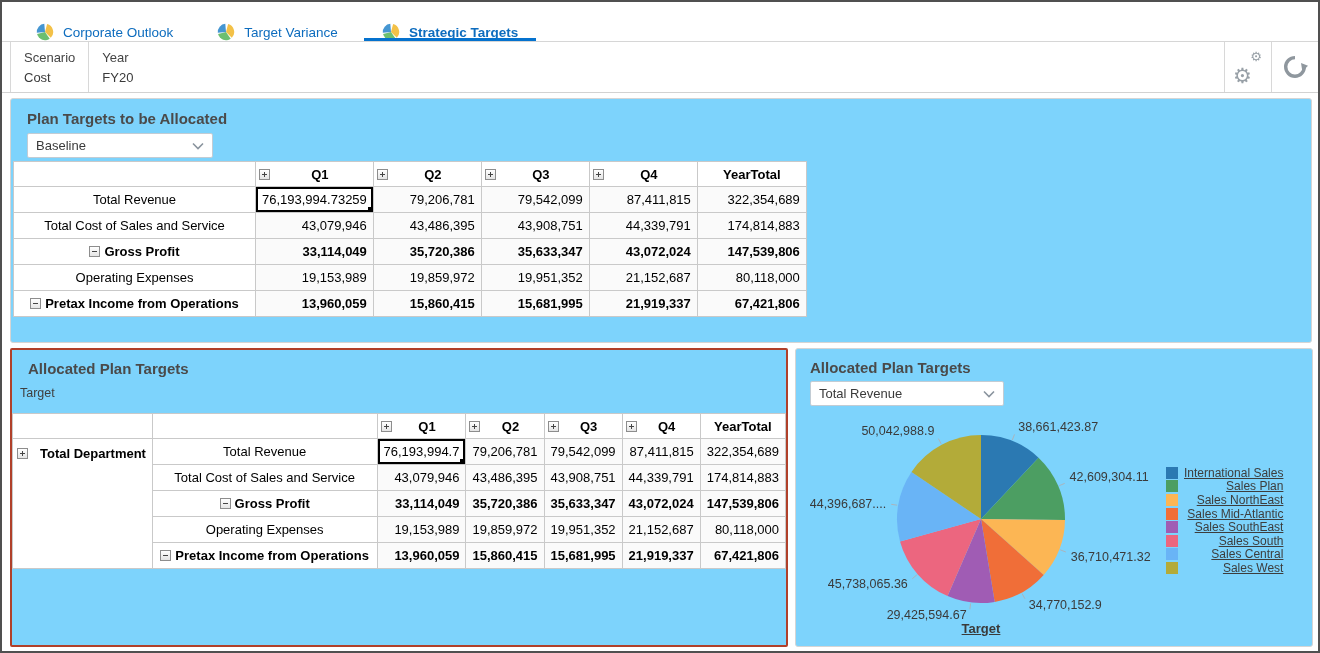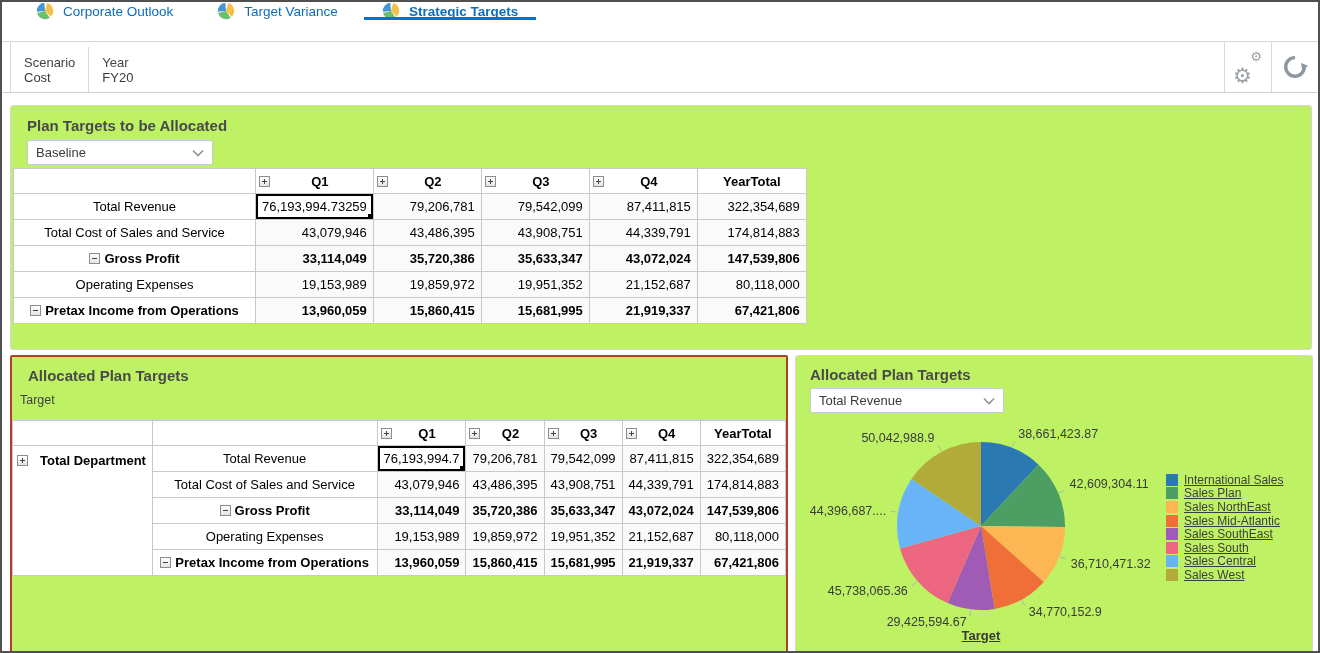--- a/index.html
+++ b/index.html
@@ -1,40 +1,40 @@
 <!DOCTYPE html>
 <html><head>
 <meta charset="utf-8">
 <style>
   * { box-sizing: border-box; margin: 0; padding: 0; }
   body { font-family: "Liberation Sans", "DejaVu Sans", sans-serif; background:#fff; }
   .page { position:relative; width:1320px; height:653px; border:2px solid #505050; background:#fff; overflow:hidden; }
 
   
-  .tabbar { height:40px; display:flex; align-items:flex-start; padding-left:12px; border-bottom:1px solid #d6d6d6; background:#fff; }
+  .tabbar { height:40px; display:flex; align-items:flex-end; padding-left:12px; border-bottom:1px solid #d6d6d6; background:#fff; }
   .tab { position:relative; display:flex; align-items:center; gap:9px; padding:0 22px; color:#0d6cbe; font-size:13.5px; cursor:pointer; }
   .tab.active { font-weight:bold; }
   .tab.active::after { content:""; position:absolute; left:4px; right:4px; bottom:0; height:3px; background:#0572ce; }
   .tab-ico { width:18px; height:18px; flex:none; }
 
   
   .pov { height:51px; border-bottom:1px solid #d2d2d2; display:flex; align-items:stretch; background:#fff; }
-  .pov-fields { display:flex; margin-left:8px; border-left:1px solid #d8d8d8;align-items:flex-end; }
+  .pov-fields { display:flex; margin-left:8px; border-left:1px solid #d8d8d8; }
   .pov-field { padding:8px 13px 7px 13px; display:flex; flex-direction:column; justify-content:space-between; }
   .pov-field.first { border-right:1px solid #d8d8d8; min-width:78px; }
   .pov-label { font-size:13px; color:#444; }
   .pov-value { font-size:13px; color:#3a3a3a; }
   .pov-actions { margin-left:auto; display:flex; align-items:stretch; }
   .pov-btn { width:47px; display:flex; align-items:center; justify-content:center; border-left:1px solid #d8d8d8; cursor:pointer; }
   .gear-wrap { position:relative; width:26px; height:26px; color:#98a0a7; }
   .gear-big { position:absolute; left:-2px; bottom:-6px; font-size:21px; line-height:21px; }
   .gear-small { position:absolute; right:-1px; top:-4px; font-size:13px; line-height:13px; }
 
   
-  .panel { position:absolute; background:#bef264; border:1px solid #d5d5d5; border-radius:3px;margin-top:7px; }
+  .panel { position:absolute; background:#7dd3fc; border:1px solid #d5d5d5; border-radius:3px; }
   .panel h2 { font-size:15px; font-weight:bold; color:#4a4a4a; }
   .top-panel   { left:8px;  top:96px;  width:1302px; height:245px; }
   .alloc-panel { left:8px;  top:346px; width:778px;  height:299px; border:2px solid #b0402a; border-radius:2px; }
   .chart-panel { left:793px; top:346px; width:518px; height:299px; }
   .abs { position:absolute; }
 
   
   .select { display:flex; align-items:center; justify-content:space-between; border:1px solid #c2ccd4; border-radius:2px; height:25px; padding:0 8px; font-size:13px; color:#3a3a3a; background:#fff; cursor:pointer; }
 
   
@@ -54,21 +54,21 @@
   td.sel { box-shadow: inset 0 0 0 2px #000; position:relative; background:#fff !important; }
   td.sel::after { content:""; position:absolute; width:5px; height:5px; right:0px; bottom:0px; background:#000; }
   .rowgroup-cell { vertical-align:top; background:#fff; }
   .rowgroup-inner { display:flex; align-items:center; gap:12px; padding:7px 4px 0 4px; font-weight:bold; }
   .subtitle { font-size:12.5px; color:#3f3f3f; }
 
   
   .slice-label { font-size:12.5px; fill:#3a3a3a; }
   .leader { stroke:#aab4bc; stroke-width:1; }
   .legend { display:flex; flex-direction:column; }
-  .legend-item { display:flex; align-items:center; gap:6px; height:13.6px; cursor:pointer; }
+  .legend-item { display:flex; align-items:center; gap:6px; height:13.6px; cursor:pointer;justify-content:space-between; }
   .swatch { width:12px; height:12px; flex:none; }
   .legend-label { font-size:12px; color:#3d3d3d; text-decoration:underline; }
   .target-label { text-align:center; font-size:13px; font-weight:bold; color:#3a3a3a; text-decoration:underline; cursor:pointer; }
 </style>
 </head>
 <body>
 
 <div class="page">
 
   <div class="tabbar">

